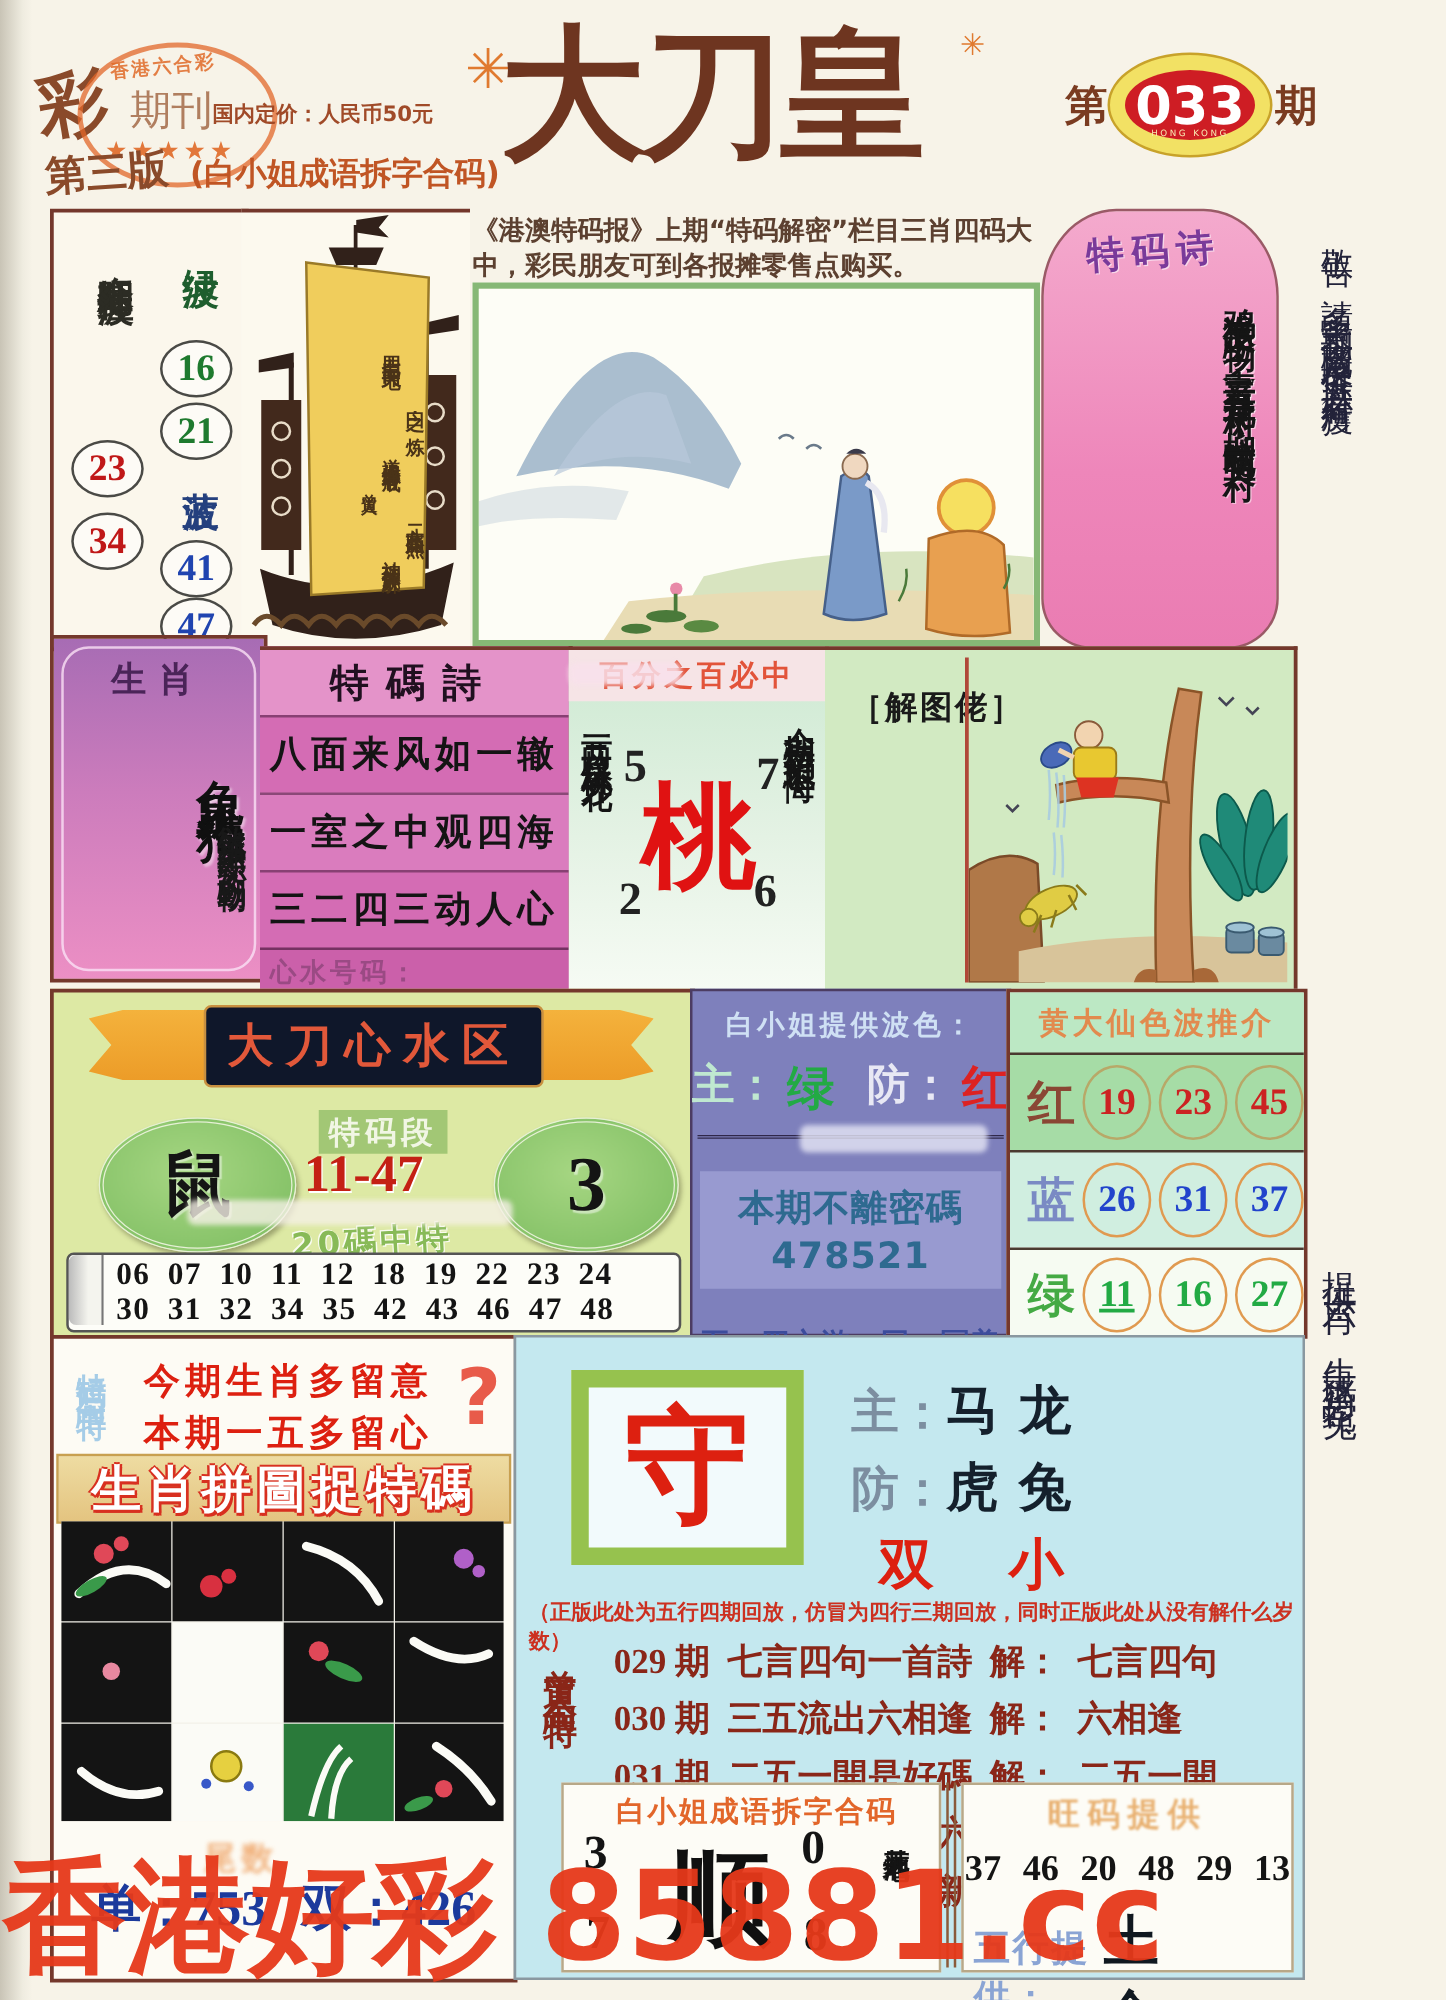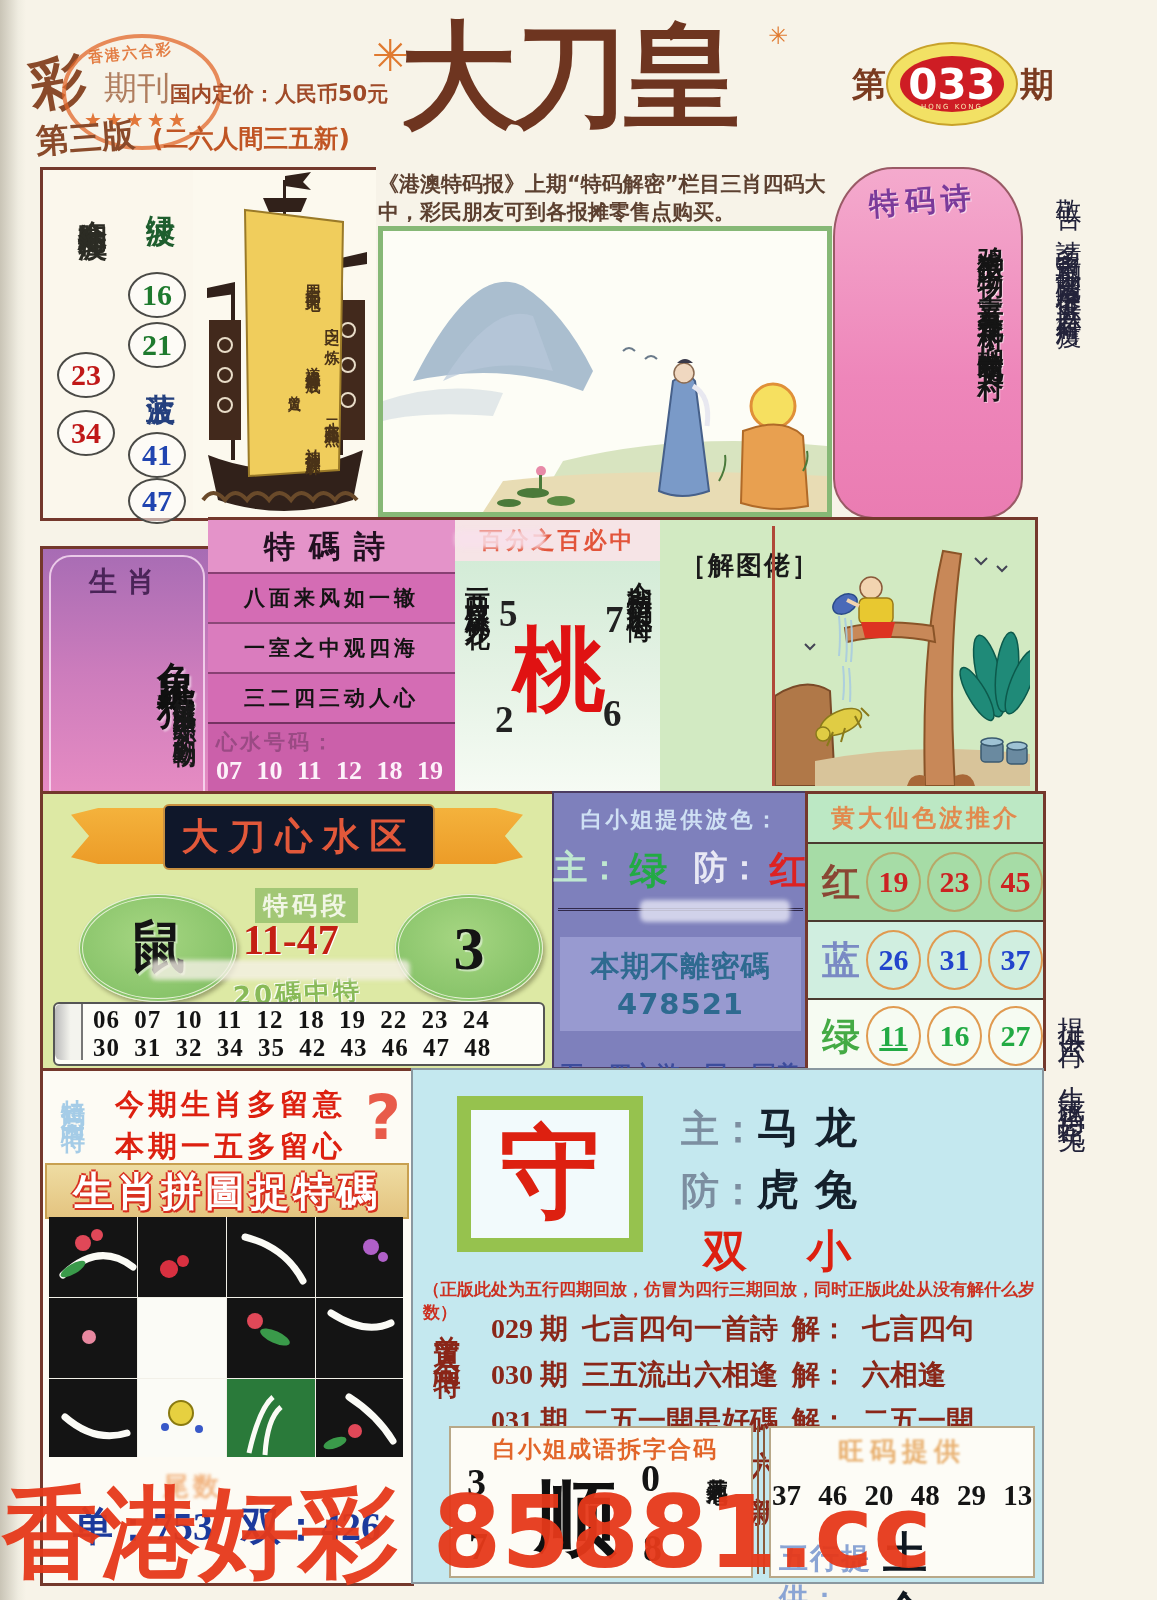--- a/index.html
+++ b/index.html
@@ -14,21 +14,21 @@
   .circlenum{display:inline-flex;align-items:center;justify-content:center;
         border:2px solid #4a4a46;border-radius:50%;background:rgba(255,255,255,.55);
         font-weight:bold;font-family:"Liberation Serif",serif;}
   .smudge{position:absolute;background:rgba(248,225,235,.85);filter:blur(2px);border-radius:6px;}
   
   .t-cai{font-size:56px;font-weight:bold;color:#8a4a2a;transform:rotate(-10deg);}
   .stamp{width:152px;height:108px;border:4px solid rgba(226,103,41,.75);border-radius:50%;}
   .stamp-arc{color:#e06a28;font-size:15px;font-weight:bold;letter-spacing:2px;opacity:.85;}
   .stamp-stars{color:#e06a28;font-size:20px;letter-spacing:3px;opacity:.9;}
   .t-issuetype{font-size:33px;color:#a46a48;opacity:.85;}
-  .t-price{font-size:21px;font-weight:bold;color:#a04a28;}
+  .t-price{font-size:17px;font-weight:bold;color:#a04a28;}
   .t-edition{font-size:33px;font-weight:bold;color:#8a4a2a;transform:rotate(-4deg);}
   .t-seal{font-size:25px;font-weight:bold;color:#c05524;}
   .t-main{font-size:116px;font-weight:900;color:#6e3520;letter-spacing:-4px;line-height:1;}
   .t-star{color:#e07a30;font-weight:bold;}
   .badge-outer{width:128px;height:80px;background:#f2e164;border:2px solid #c8a22a;border-radius:50%;
         display:flex;align-items:center;justify-content:center;}
   .badge-inner{width:104px;height:56px;background:#ce1d24;border-radius:50%;position:relative;
         display:flex;align-items:center;justify-content:center;}
   .badge-num{color:#fff;font-size:42px;font-weight:bold;}
   .badge-sub{position:absolute;bottom:1px;width:100%;text-align:center;color:#f8e8b0;font-size:7px;letter-spacing:2px;}
@@ -46,21 +46,21 @@
   .pinkpoem-col{font-size:26px;font-weight:bold;color:#151515;letter-spacing:5px;text-shadow:1px 1px 0 rgba(255,255,255,.5);}
   .strip{font-size:26px;color:#23233a;letter-spacing:5px;}
   
   .zodiac{background:linear-gradient(180deg,#a76cb4 0%,#cc7cbc 45%,#ec8fc4 100%);}
   .zodiac-inner{position:absolute;inset:6px;border:2px solid rgba(250,225,245,.8);border-radius:22px;}
   .zodiac-title{font-size:28px;font-weight:bold;color:#4a2458;letter-spacing:10px;}
   .zodiac-big{font-size:38px;font-weight:bold;color:#101010;letter-spacing:10px;text-shadow:2px 2px 2px rgba(255,255,255,.45);}
   .zodiac-mid{font-size:23px;font-weight:bold;color:#181818;letter-spacing:4px;}
   .tema{background:#d46cb4;}
   .tema-title{font-size:31px;font-weight:bold;color:#201020;letter-spacing:14px;background:#e493c9;}
-  .tema-line{font-size:21px;font-weight:bold;color:#141414;letter-spacing:4px;border-top:2px solid rgba(60,20,50,.5);}
+  .tema-line{font-size:29px;font-weight:bold;color:#141414;letter-spacing:4px;border-top:2px solid rgba(60,20,50,.5);}
   .tema-nums{background:#cb60aa;border-top:2px solid rgba(60,20,50,.6);}
   .tema-numlabel{font-size:21px;font-weight:bold;color:#9a4a84;letter-spacing:3px;}
   .tema-numrow{font-size:26px;font-weight:bold;color:#fdf2fa;word-spacing:8px;font-family:"Liberation Serif",serif;}
   .peach{background:linear-gradient(180deg,#cde9d2 0%,#e4f2e4 55%,#f6fbf4 100%);}
   .peach-titleband{background:#f6e4e6;}
   .peach-title{font-size:23px;font-weight:bold;color:#e2543a;letter-spacing:3px;}
   .peach-side{font-size:25px;font-weight:bold;color:#141414;letter-spacing:6px;}
   .peach-char{font-size:92px;font-weight:900;color:#e01212;}
   .peach-corner{font-size:37px;font-weight:bold;}
   .jietu{background:#d2eac2;}
@@ -123,21 +123,21 @@
 <div class="page">
   <div class="edge"></div>
 
   <div class="abs t-cai" style="left:30px;top:46px;">彩</div>
   <div class="abs stamp" style="left:62px;top:34px;"></div>
   <div class="abs stamp-arc" style="left:88px;top:44px;transform:rotate(-6deg);">香港六合彩</div>
   <div class="abs stamp-stars" style="left:84px;top:108px;">★★★★★</div>
   <div class="abs t-issuetype" style="left:104px;top:66px;">期刊</div>
   <div class="abs t-price" style="left:170px;top:80px;">国内定价：人民币50元</div>
   <div class="abs t-edition" style="left:36px;top:116px;">第三版</div>
-  <div class="abs t-seal" style="left:152px;top:122px;">(二六人間三五新)</div>
+  <div class="abs t-seal" style="left:152px;top:122px;">(白小姐成语拆字合码)</div>
   <div class="abs t-star" style="left:372px;top:30px;font-size:44px;">✳</div>
   <div class="abs t-main" style="left:400px;top:18px;">大刀皇</div>
   <div class="abs t-star" style="left:768px;top:22px;font-size:24px;">✳</div>
   <div class="abs t-issue" style="left:852px;top:62px;">第</div>
   <div class="abs badge-outer" style="left:886px;top:42px;">
     <div class="badge-inner">
       <span class="badge-num">033</span>
       <span class="badge-sub">HONG KONG</span>
     </div>
   </div>
@@ -219,21 +219,21 @@
     <div class="abs vtext" style="left:14px;top:58px;width:160px;height:282px;display:flex;gap:14px;">
       <span class="pinkpoem-col">鸡猴灵中一物之</span>
       <span class="pinkpoem-col">喜看三春花千树</span>
       <span class="pinkpoem-col">柳暗花明又一村</span>
     </div>
   </div>
 
   <div class="abs vtext strip" style="left:1052px;top:178px;height:690px;">敬告：請多留意本刊玄機圖及提供五肖必有所獲（</div>
   <div class="abs vtext strip" style="left:1052px;top:995px;height:470px;letter-spacing:8px;font-size:28px;">提供六肖：牛鼠猪马蛇兔）</div>
 
-  <div class="abs zodiac boxline" style="left:40px;top:546px;width:168px;height:272px;text-decoration:underline;">
+  <div class="abs zodiac boxline" style="left:40px;top:508px;width:168px;height:272px;text-decoration:underline;">
     <div class="zodiac-inner"></div>
     <div class="abs zodiac-title" style="left:46px;top:14px;">生肖</div>
     <div class="abs vtext" style="left:12px;top:52px;width:146px;height:210px;display:flex;gap:10px;">
       <span class="zodiac-big" style="padding-top:30px;">兔鼠牛狗</span>
       <span class="zodiac-mid">欲钱买牛郎织女</span>
       <span class="zodiac-mid">的勤物</span>
     </div>
   </div>
 
   <div class="abs tema" style="left:208px;top:517px;width:247px;height:272px;border:3px solid #74382c;border-left:none;">

